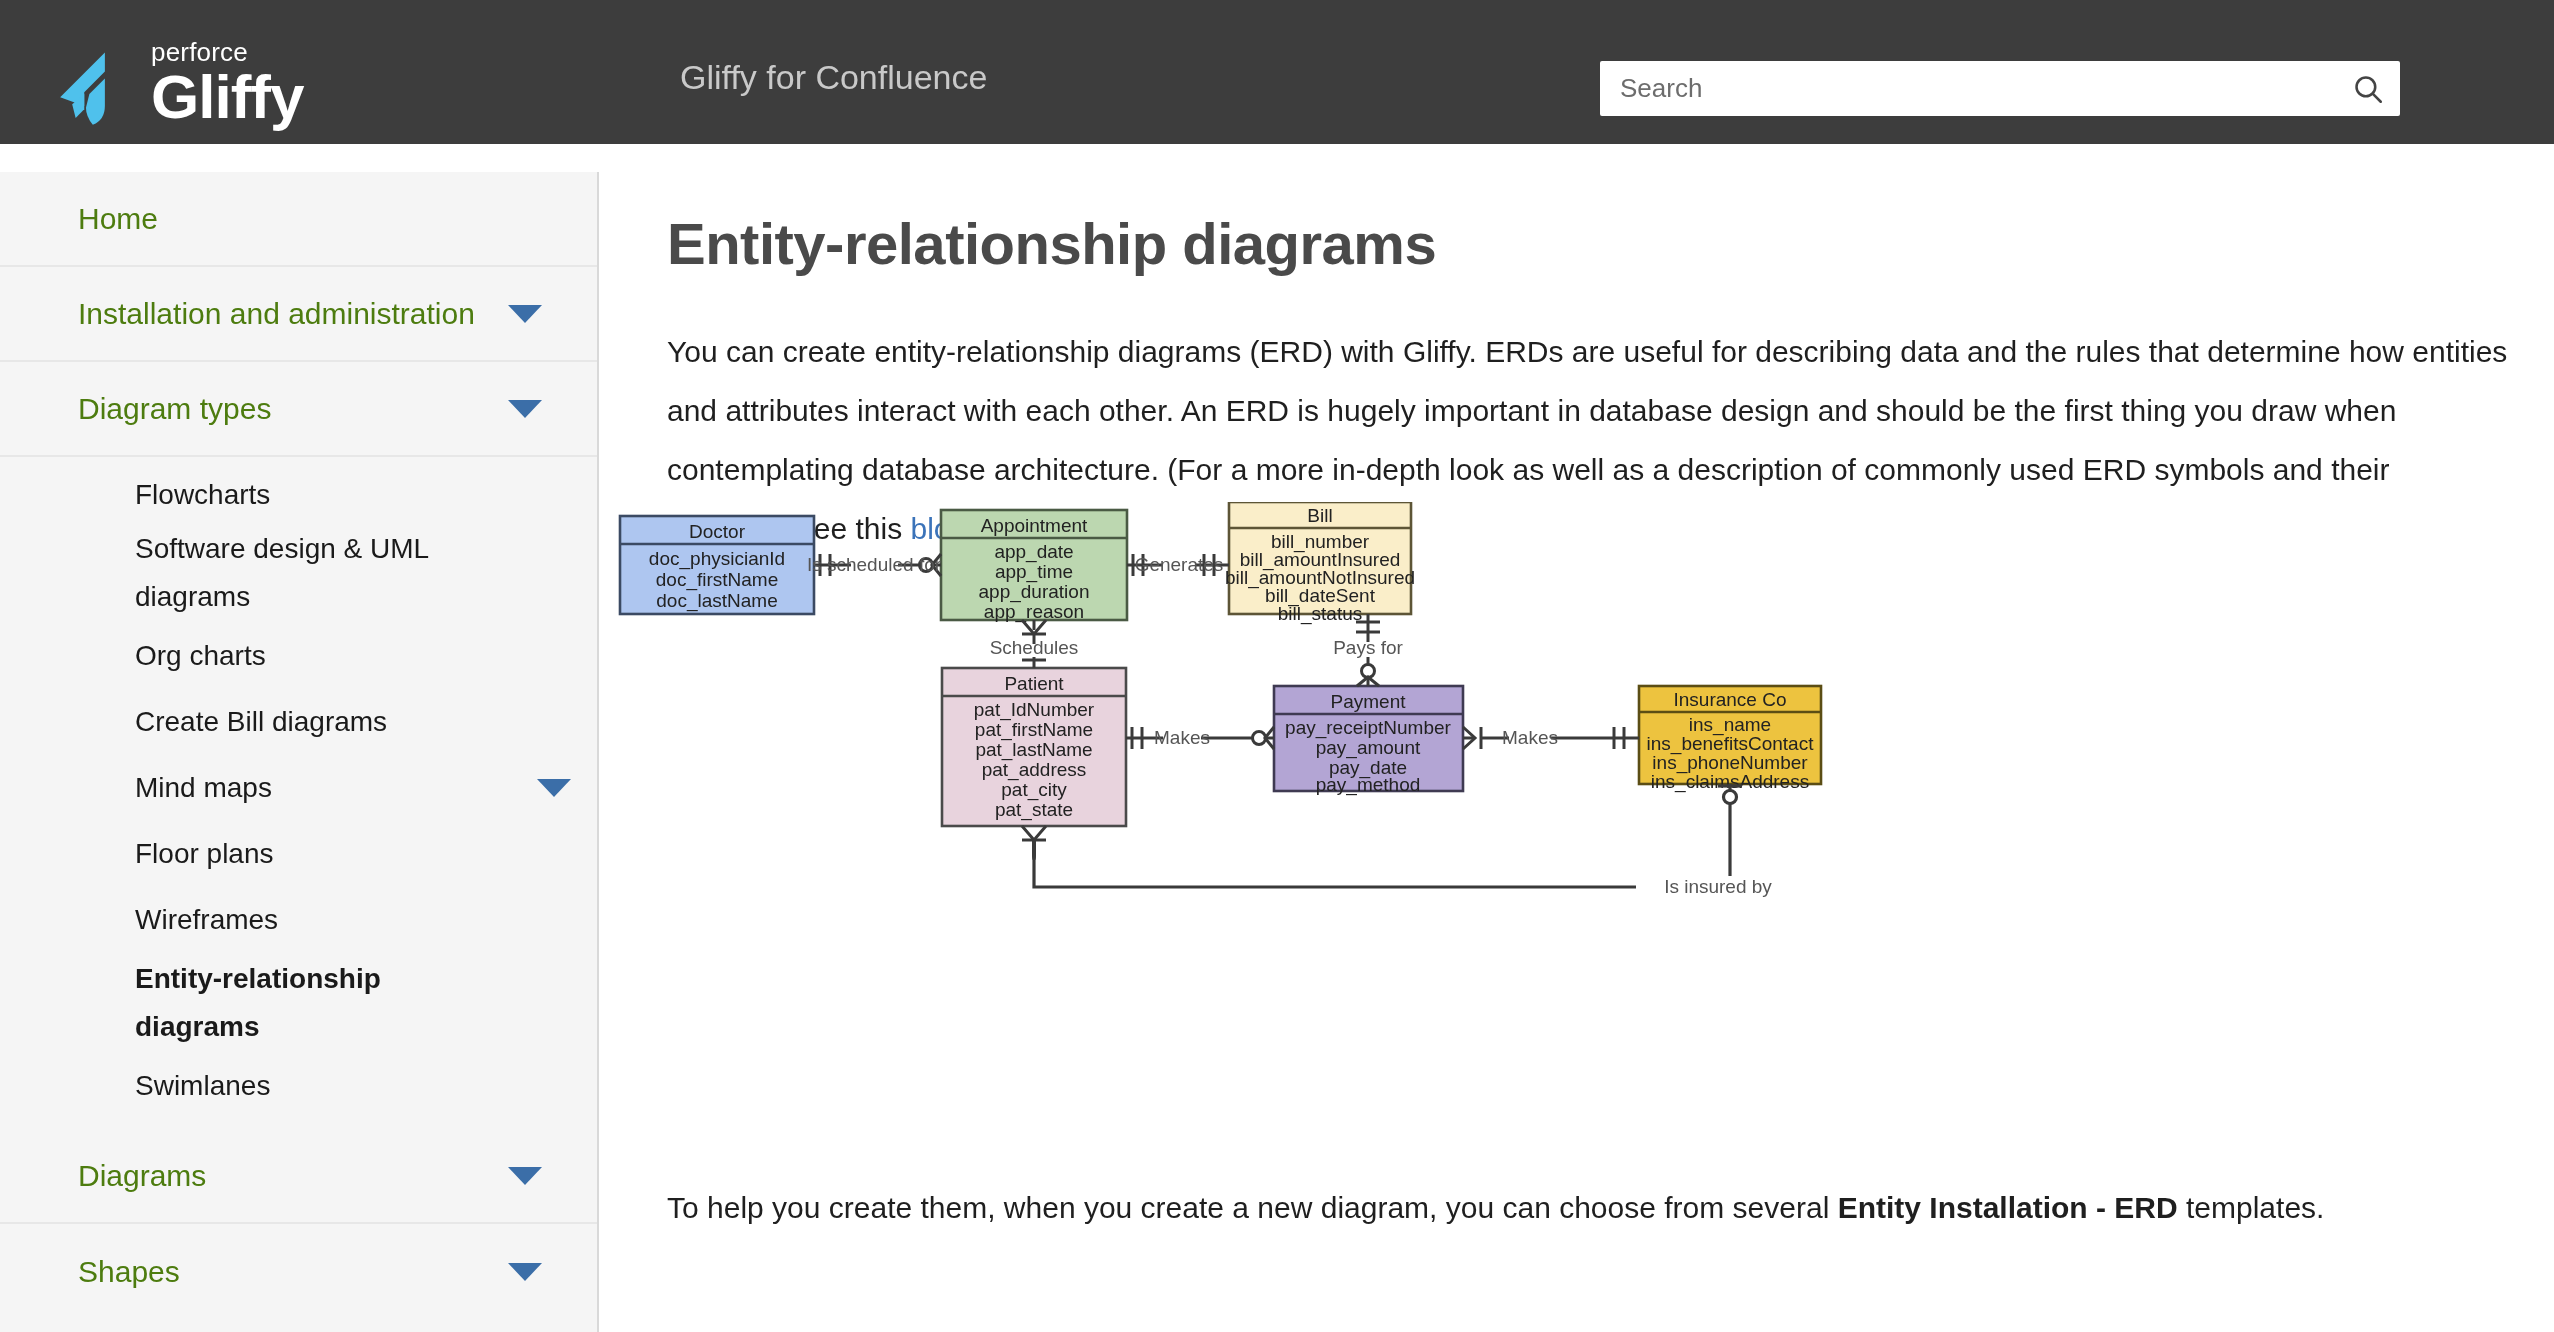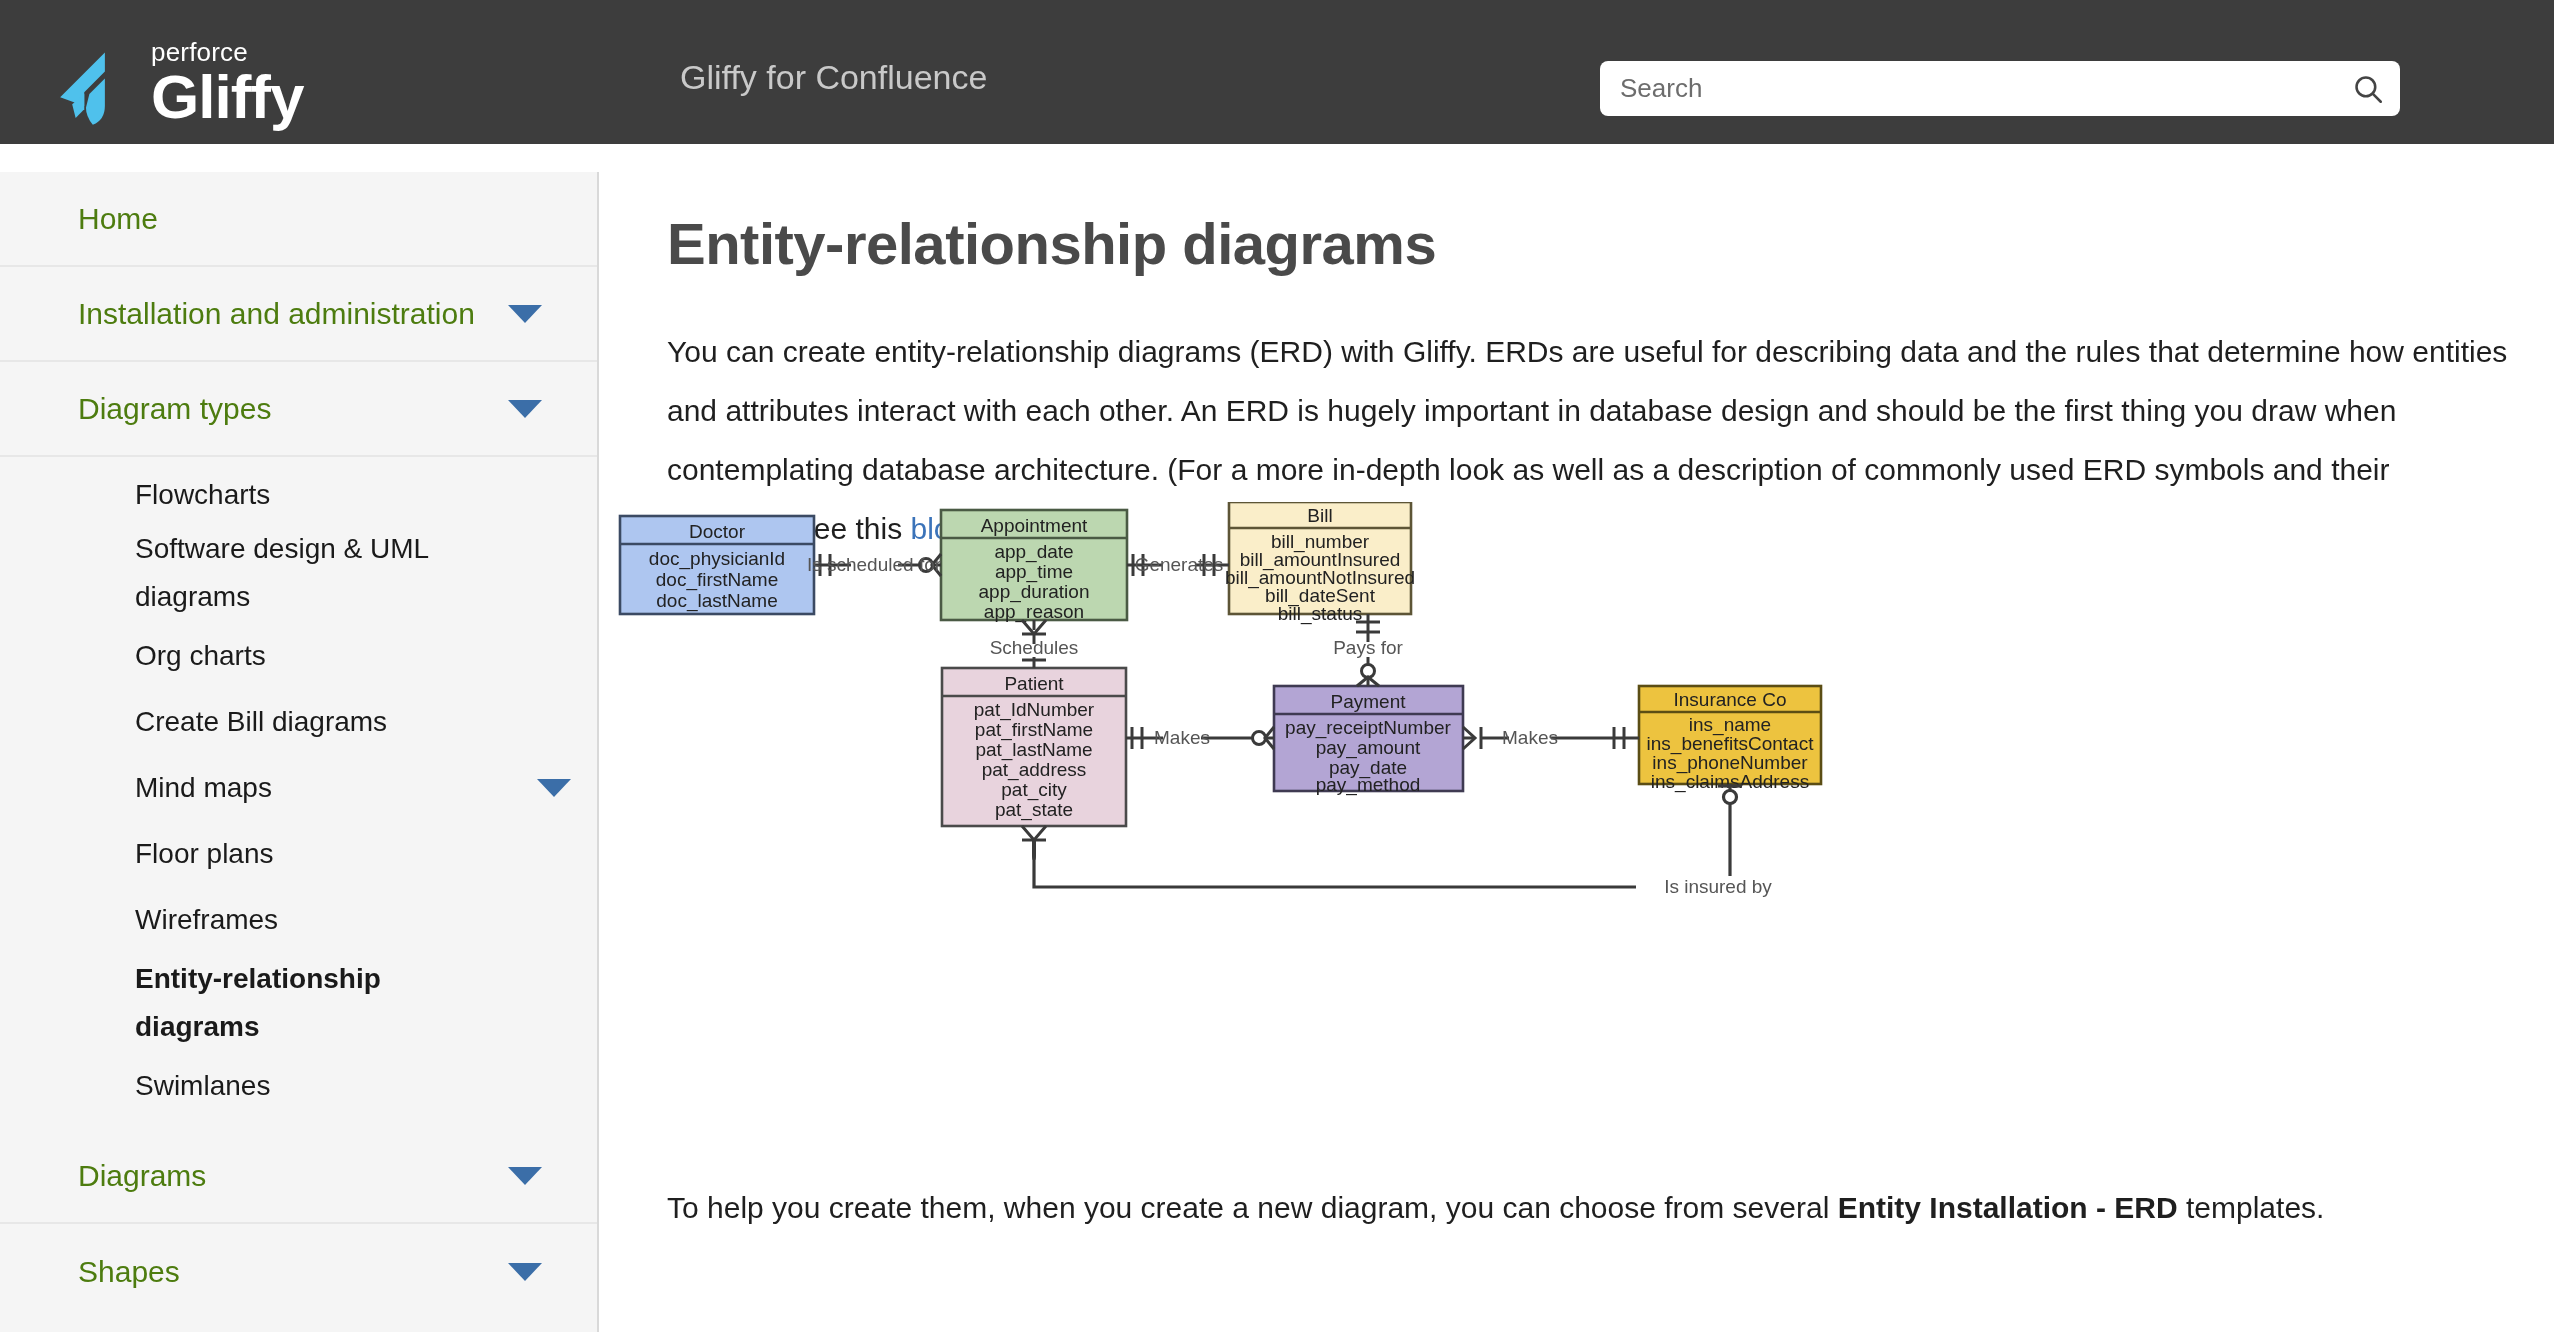--- a/index.html
+++ b/index.html
@@ -31,21 +31,21 @@
     color: #ffffff; font-size: 62px; font-weight: 700;
     line-height: 62px; letter-spacing: -1px;
   }
   #site-title {
     position: absolute; left: 680px; top: 58px;
     color: #c9c9c9; font-size: 34px; font-weight: 400;
   }
   #search-wrap {
     position: absolute; left: 1600px; top: 61px;
     width: 800px; height: 55px;
-    background: #ffffff; border-radius: 8px;
+    background: #ffffff; border-radius: 2px;
     display: flex; align-items: flex-start;
   }
   #search-input {
     flex: 1; height: 100%; border: none; outline: none;
     background: transparent;
     font-family: "Liberation Sans", sans-serif;
     font-size: 26px; color: #333; padding: 0 20px;
   }
   #search-input::placeholder { color: #6d6d6d; }
   #search-icon-btn {

